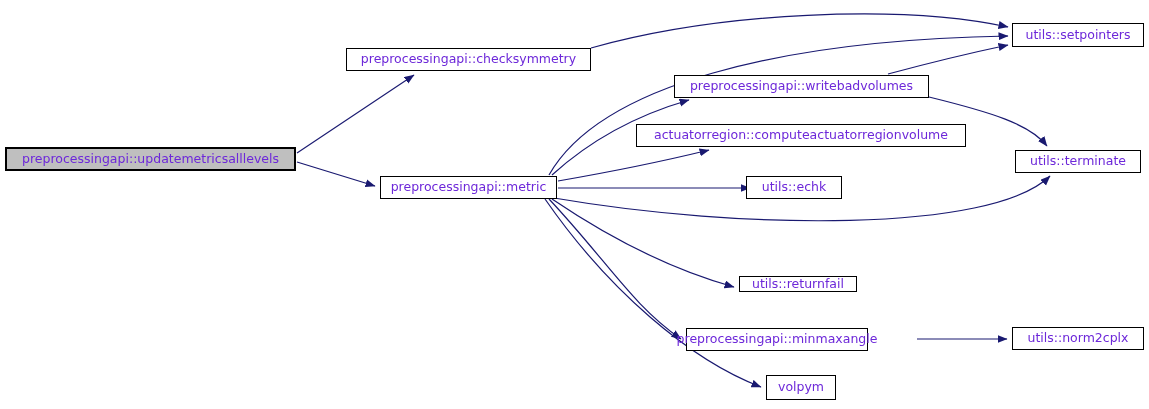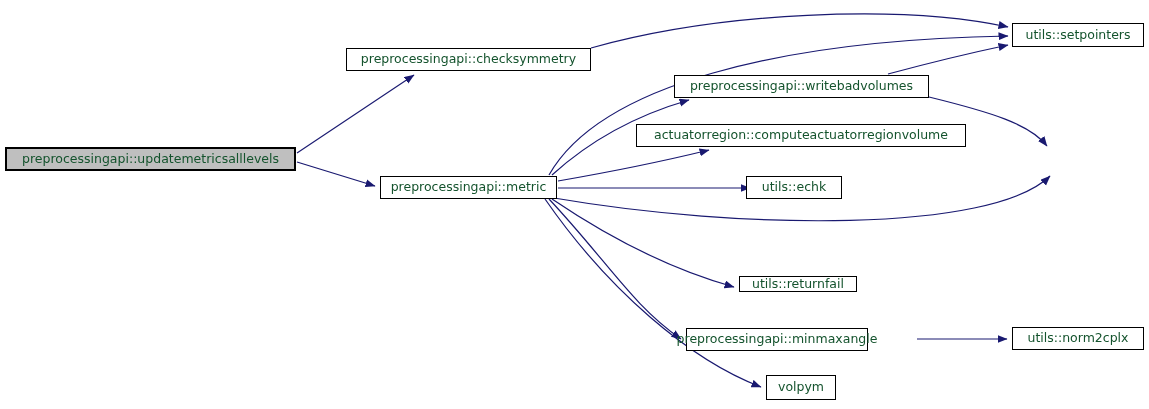--- a/index.html
+++ b/index.html
@@ -19,21 +19,21 @@
     left:0;top:0;
     width:1149px;
     height:409px;
     pointer-events:none;
   }
   .node{
     position:absolute;
     box-sizing:border-box;
     border:1px solid #000000;
     background:#ffffff;
-    color:#14532d;
+    color:#6d28d9;
     font-size:12.5px;
     line-height:1;
     display:flex;
     align-items:center;
     justify-content:center;
     white-space:nowrap;
     cursor:pointer;
   }
   .node.highlight{
     background:#bfbfbf;
@@ -77,20 +77,21 @@
   <div class="node" style="left:346px;top:48px;width:245px;height:23px">preprocessingapi::checksymmetry</div>
 
   <div class="node" style="left:1012px;top:23px;width:132px;height:24px">utils::setpointers</div>
 
   <div class="node" style="left:636px;top:124px;width:330px;height:23px">actuatorregion::computeactuatorregionvolume</div>
 
   <div class="node" style="left:674px;top:75px;width:255px;height:23px">preprocessingapi::writebadvolumes</div>
 
   <div class="node" style="left:746px;top:176px;width:96px;height:23px">utils::echk</div>
 
+  <div class="node" style="left:1015px;top:150px;width:126px;height:23px">utils::terminate</div>
 
   <div class="node" style="left:739px;top:276px;width:118px;height:16px">utils::returnfail</div>
 
   <div class="node" style="left:686px;top:328px;width:182px;height:23px">preprocessingapi::minmaxangle</div>
 
   <div class="node" style="left:1012px;top:327px;width:132px;height:23px">utils::norm2cplx</div>
 
   <div class="node" style="left:766px;top:375px;width:70px;height:25px">volpym</div>
 
 </div>

